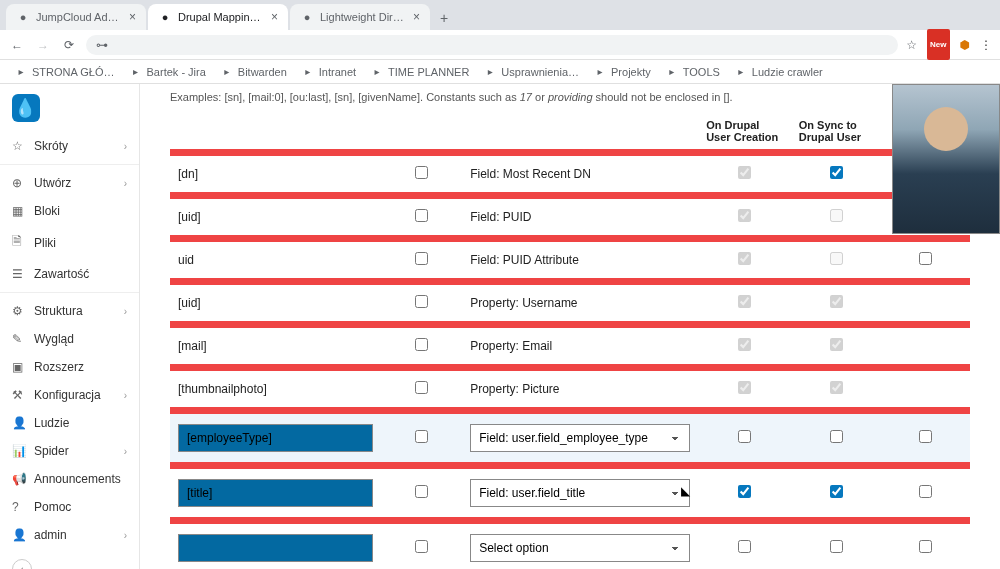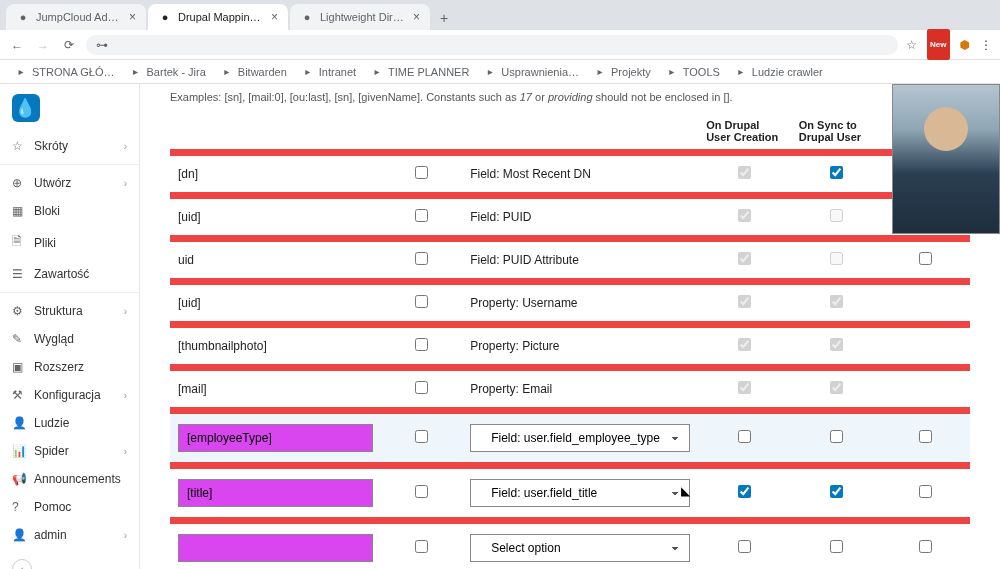--- a/index.html
+++ b/index.html
@@ -34,22 +34,22 @@
 .main{flex:1;overflow:auto;padding:0 30px 20px 30px;position:relative}
 .hint{font-size:11px;color:#555;line-height:1.4;margin-bottom:8px;padding-top:6px}
 .tbl{width:100%;border-collapse:collapse}
 .tbl th{text-align:left;font-size:11px;font-weight:700;padding:6px 8px;vertical-align:top;color:#222}
 .tbl td{padding:10px 8px;border-top:7px solid #ef4444;font-size:12px;vertical-align:middle;color:#222}
 .tbl tr.hi td{background:#eef5fb}
 .c-source{width:210px}
 .c-bin{width:90px;text-align:center}
 .c-target{width:230px}
 .c-chk{width:98px;text-align:center}
-.txt{width:195px;padding:6px 8px;border:1px solid #888;font-size:12px;background:#d946ef;height:28px}
-.sel{width:220px;padding:6px 20px;border:1px solid #888;font-size:12px;background:#fff;height:28px;appearance:none;background-image:linear-gradient(45deg,transparent 50%,#555 50%),linear-gradient(135deg,#555 50%,transparent 50%);background-position:calc(100% - 14px) 12px,calc(100% - 10px) 12px;background-size:4px 4px,4px 4px;background-repeat:no-repeat}
+.txt{width:195px;padding:6px 8px;border:1px solid #888;font-size:12px;background:#0369a1;height:28px}
+.sel{width:220px;padding:6px 8px;border:1px solid #888;font-size:12px;background:#fff;height:28px;appearance:none;background-image:linear-gradient(45deg,transparent 50%,#555 50%),linear-gradient(135deg,#555 50%,transparent 50%);background-position:calc(100% - 14px) 12px,calc(100% - 10px) 12px;background-size:4px 4px,4px 4px;background-repeat:no-repeat}
 input[type=checkbox]{width:13px;height:13px;accent-color:#0678be;cursor:pointer}
 input[type=checkbox]:disabled{cursor:default}
 .webcam{position:absolute;top:0;right:0;width:108px;height:150px;background:linear-gradient(180deg,#b5c4d0 0%,#8fa6b5 30%,#2a3f52 60%,#1e2e3d 100%);border:1px solid #888}
 .webcam::after{content:"";position:absolute;top:22px;left:50%;transform:translateX(-50%);width:44px;height:44px;border-radius:50%;background:#d9b896}
 .cursor{position:absolute;left:681px;top:400px;font-size:12px;color:#000;pointer-events:none}
 .star{color:#5f6368}
 .new-badge{background:#d93025;color:#fff;font-size:8px;font-weight:700;padding:11px 3px;border-radius:2px}
 </style>
 </head>
 <body>
@@ -276,31 +276,31 @@
           </tr>
           <tr>
             <td class="c-source"><span>[uid]</span></td>
             <td class="c-bin"><input type="checkbox" style=""></td>
             <td class="c-target"><span>Property: Username</span></td>
             <td class="c-chk"><input type="checkbox" checked="" disabled="" style=""></td>
             <td class="c-chk"><input type="checkbox" checked="" disabled="" style=""></td>
             <td class="c-chk"></td>
           </tr>
           <tr>
+            <td class="c-source"><span>[mail]</span></td>
+            <td class="c-bin"><input type="checkbox" style=""></td>
+            <td class="c-target"><span>Property: Email</span></td>
+            <td class="c-chk"><input type="checkbox" checked="" disabled="" style=""></td>
+            <td class="c-chk"><input type="checkbox" checked="" disabled="" style=""></td>
+            <td class="c-chk"></td>
+          </tr>
+          <tr>
             <td class="c-source"><span>[thumbnailphoto]</span></td>
             <td class="c-bin"><input type="checkbox" style=""></td>
             <td class="c-target"><span>Property: Picture</span></td>
-            <td class="c-chk"><input type="checkbox" checked="" disabled="" style=""></td>
-            <td class="c-chk"><input type="checkbox" checked="" disabled="" style=""></td>
-            <td class="c-chk"></td>
-          </tr>
-          <tr>
-            <td class="c-source"><span>[mail]</span></td>
-            <td class="c-bin"><input type="checkbox" style=""></td>
-            <td class="c-target"><span>Property: Email</span></td>
             <td class="c-chk"><input type="checkbox" checked="" disabled="" style=""></td>
             <td class="c-chk"><input type="checkbox" checked="" disabled="" style=""></td>
             <td class="c-chk"></td>
           </tr>
           <tr class="hi">
             <td class="c-source"><input class="txt" value="[employeeType]" style=""></td>
             <td class="c-bin"><input type="checkbox" style=""></td>
             <td class="c-target"><select class="sel"><option>Field: user.field_employee_type</option></select></td>
             <td class="c-chk"><input type="checkbox" style=""></td>
             <td class="c-chk"><input type="checkbox" style=""></td>

